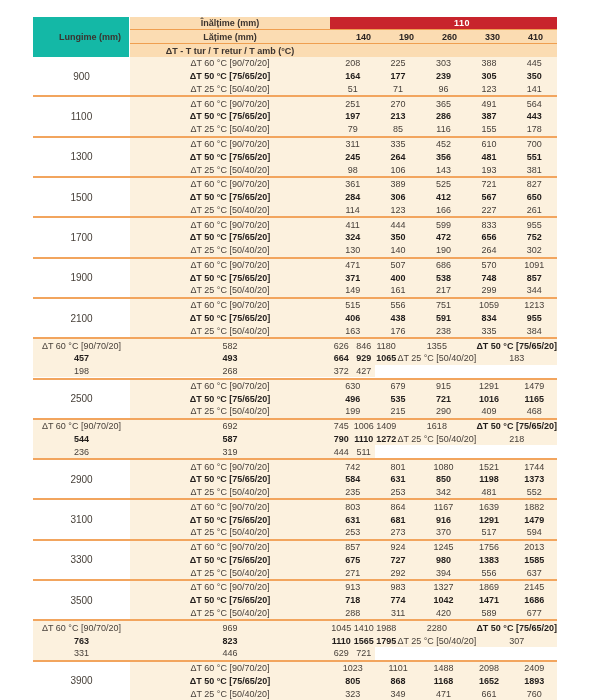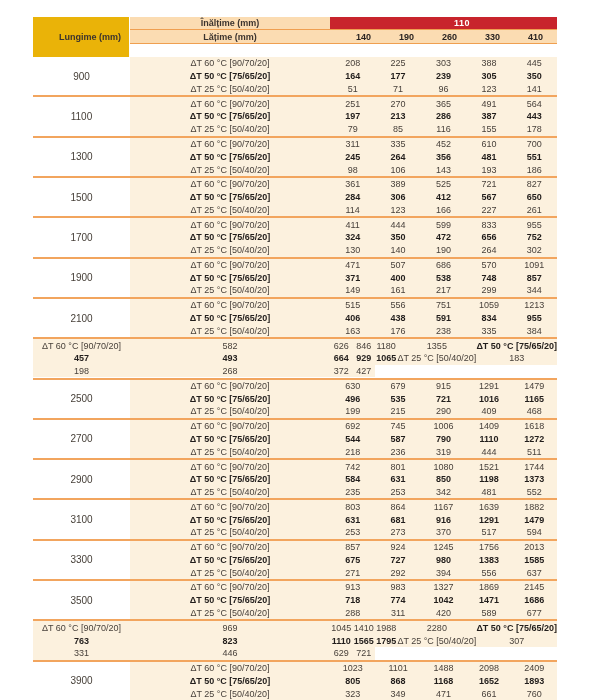--- a/index.html
+++ b/index.html
@@ -4,21 +4,21 @@
 <style>
   html,body{margin:0;padding:0;}
   .page{
     position:relative;width:606px;height:700px;background:#ffffff;
     overflow:hidden;font-family:"Liberation Sans",sans-serif;
   }
   .table{position:absolute;left:33px;top:17px;width:524px;height:683px;}
   
   .thead{display:flex;height:40px;}
   .lungime-head{
-    width:97px;background:#eab308;border-right:1px solid #ffffff;box-sizing:border-box;
+    width:97px;background:#14b8a6;border-right:1px solid #ffffff;box-sizing:border-box;
     display:flex;align-items:center;justify-content:center;
     font-size:9px;font-weight:bold;color:#3b332e;padding-left:18px;
   }
   .head-rows{flex:1;display:flex;flex-direction:column;}
   .hrow{display:flex;background:#fbdcb2;box-sizing:border-box;}
   .hrow1{height:13px;border-bottom:1px solid #ef9f50;}
   .hrow2{height:14px;border-bottom:1px solid #ef9f50;gap:12px;}
   .hrow3{height:13px;}
   .hlabel{
     width:200px;display:flex;align-items:center;justify-content:center;
@@ -68,20 +68,23 @@
         <div class="hrow hrow2">
           <div class="hlabel">Lățime (mm)</div>
           <div class="latime-values" id="latime-values">
               <div class="latime-val">140</div>
               <div class="latime-val">190</div>
               <div class="latime-val">260</div>
               <div class="latime-val">330</div>
               <div class="latime-val">410</div>
             </div>
         </div>
+        <div class="hrow hrow3">
+          <div class="hlabel">ΔT - T tur / T retur / T amb (°C)</div>
+        </div>
       </div>
     </div>
 
     <div class="tbody" id="tbody">
         <div class="group">
           <div class="lungime-cell">900</div>
           <div class="dt-label">ΔT 60 °C [90/70/20]</div>
           <div class="val">208</div>
           <div class="val">225</div>
           <div class="val">303</div>
@@ -133,21 +136,21 @@
           <div class="val bold">245</div>
           <div class="val bold">264</div>
           <div class="val bold">356</div>
           <div class="val bold">481</div>
           <div class="val bold">551</div>
           <div class="dt-label">ΔT 25 °C [50/40/20]</div>
           <div class="val">98</div>
           <div class="val">106</div>
           <div class="val">143</div>
           <div class="val">193</div>
-          <div class="val">186</div>
+          <div class="val">381</div>
         </div>
         <div class="group">
           <div class="lungime-cell">1500</div>
           <div class="dt-label">ΔT 60 °C [90/70/20]</div>
           <div class="val">361</div>
           <div class="val">389</div>
           <div class="val">525</div>
           <div class="val">721</div>
           <div class="val">827</div>
           <div class="dt-label bold">ΔT 50 °C [75/65/20]</div>
@@ -261,21 +264,20 @@
           <div class="val bold">1016</div>
           <div class="val bold">1165</div>
           <div class="dt-label">ΔT 25 °C [50/40/20]</div>
           <div class="val">199</div>
           <div class="val">215</div>
           <div class="val">290</div>
           <div class="val">409</div>
           <div class="val">468</div>
         </div>
         <div class="group">
-          <div class="lungime-cell">2700</div>
           <div class="dt-label">ΔT 60 °C [90/70/20]</div>
           <div class="val">692</div>
           <div class="val">745</div>
           <div class="val">1006</div>
           <div class="val">1409</div>
           <div class="val">1618</div>
           <div class="dt-label bold">ΔT 50 °C [75/65/20]</div>
           <div class="val bold">544</div>
           <div class="val bold">587</div>
           <div class="val bold">790</div>

